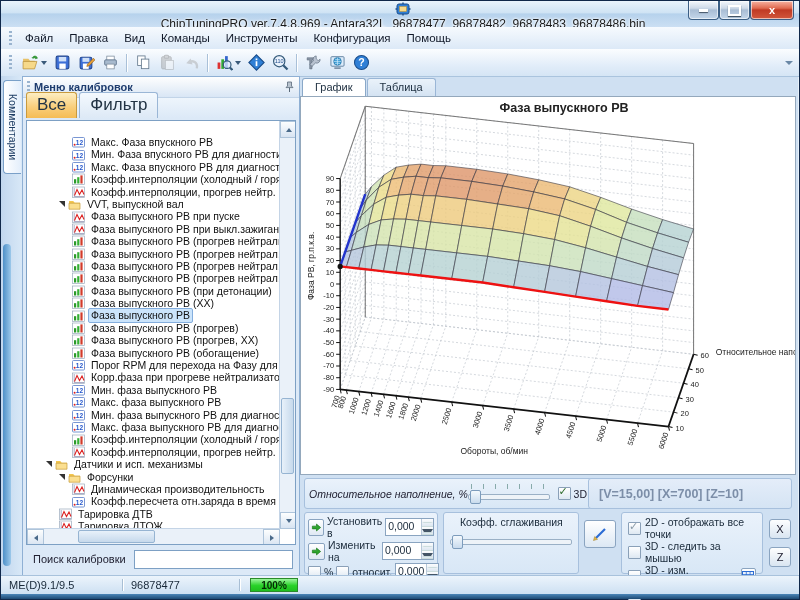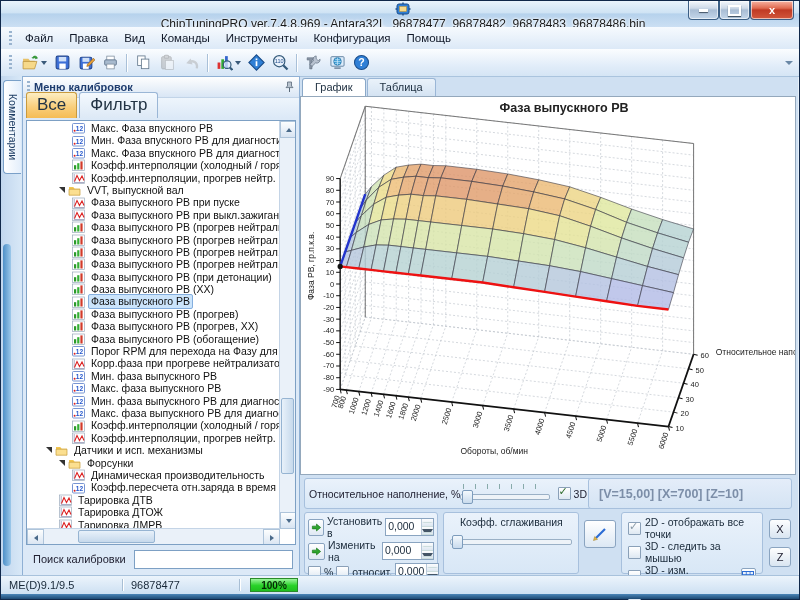--- a/index.html
+++ b/index.html
@@ -62,21 +62,21 @@
     background:repeating-linear-gradient(#9ab4cf 0 2px,transparent 2px 4px);}
   .pin{margin-left:auto;}
   .lp-tabs{height:20px;display:flex;align-items:flex-end;padding-left:3px;gap:2px;
     background:linear-gradient(#eef5fc,#dce9f7);}
   .lp-tab{font-size:17px;padding:2px 10px 3px;border:1px solid #9ab6d6;border-bottom:none;
     border-radius:3px 3px 0 0;background:linear-gradient(#f4f9fe,#dde9f6);color:#234;}
   .lp-tab.active{background:linear-gradient(#fdeec2,#f9cf7d 55%,#f5bc54);
     border-color:#c89a3e;font-weight:normal;}
   .tree-wrap{flex:1;margin:2px 3px 2px 3px;border:1px solid #7da0c4;background:#fff;
     position:relative;overflow:hidden;}
-  .tree-rows{position:absolute;left:0;top:0;right:15px;bottom:15px;overflow:hidden;padding-top:1px;}
+  .tree-rows{position:absolute;left:0;top:0;right:15px;bottom:15px;overflow:hidden;padding-top:15px;}
   .trow{height:12.4px;line-height:12.4px;font-size:10.5px;color:#111;
     white-space:nowrap;display:flex;align-items:center;}
   .trow .lbl{padding:0 2px;border:1px solid transparent;}
   .trow.sel .lbl{background:#cbe4fb;border:1px solid #84aede;border-radius:2px;}
   .ticon{flex:0 0 auto;margin-right:3px;display:inline-flex;}
   .exp{width:0;height:0;border-top:6px solid #333;border-left:6px solid transparent;
     margin-right:3px;flex:0 0 auto;}
   .vsb{position:absolute;right:0;top:0;bottom:15px;width:15px;background:#eaf1f9;
     border-left:1px solid #c4d4e6;}
   .hsb{position:absolute;left:0;right:15px;bottom:0;height:15px;background:#eaf1f9;
@@ -952,21 +952,21 @@
           <polygon points="278.45283018867923,173.62830188679249 309.3018867924528,180.61886792452833 304.3018867924528,203.18553459119497 273.45283018867923,198.52830188679246" fill="#b3c0e1" fill-opacity="0.8" stroke="#3a3a46" stroke-width="0.6"></polygon>
           <polygon points="309.3018867924528,180.61886792452833 340.1509433962264,187.60943396226418 335.1509433962264,207.84276729559747 304.3018867924528,203.18553459119497" fill="#b2bae6" fill-opacity="0.8" stroke="#3a3a46" stroke-width="0.6"></polygon>
           <polygon points="340.1509433962264,187.60943396226418 371,194.60000000000002 366,211.33333333333331 335.1509433962264,207.84276729559747" fill="#b2bae6" fill-opacity="0.8" stroke="#3a3a46" stroke-width="0.6"></polygon>
           <polyline points="39,168.5 45.16981132075472,169.19811320754718 57.509433962264154,170.59433962264148 69.84905660377359,171.99056603773585 82.18867924528303,173.3867924528302 94.52830188679245,174.7830188679245 106.86792452830188,176.17924528301887 119.20754716981132,177.57547169811323 150.0566037735849,181.06603773584908 180.9056603773585,184.55660377358492 211.75471698113208,189.21383647798743 242.60377358490564,193.87106918238993 273.45283018867923,198.52830188679246 304.3018867924528,203.18553459119497 335.1509433962264,207.84276729559747 366,211.33333333333331" fill="none" stroke="#ee1111" stroke-width="2.4"></polyline>
           <polyline points="39,168.5 44,154.10000000000002 49,139.7 54,125.3 59,110.89999999999999 64,96.49999999999999" fill="none" stroke="#2233cc" stroke-width="2.4"></polyline>
           <circle cx="39" cy="168.5" r="2.6" fill="#111"></circle>
         </svg>
     </div>
 
     <div class="ctrl1">
-      <span style="">Относительное наполнение, %</span>
+      <span style="font-style:italic;">Относительное наполнение, %</span>
       <div style="flex:1;">
         <div class="ticks"></div>
         <div class="slider">
             <div class="track"></div>
           <div class="thumb"></div>
           </div>
       </div>
       <div class="cb checked" style="margin:0 3px 0 8px;"></div>
       <span>3D</span>
     </div>

